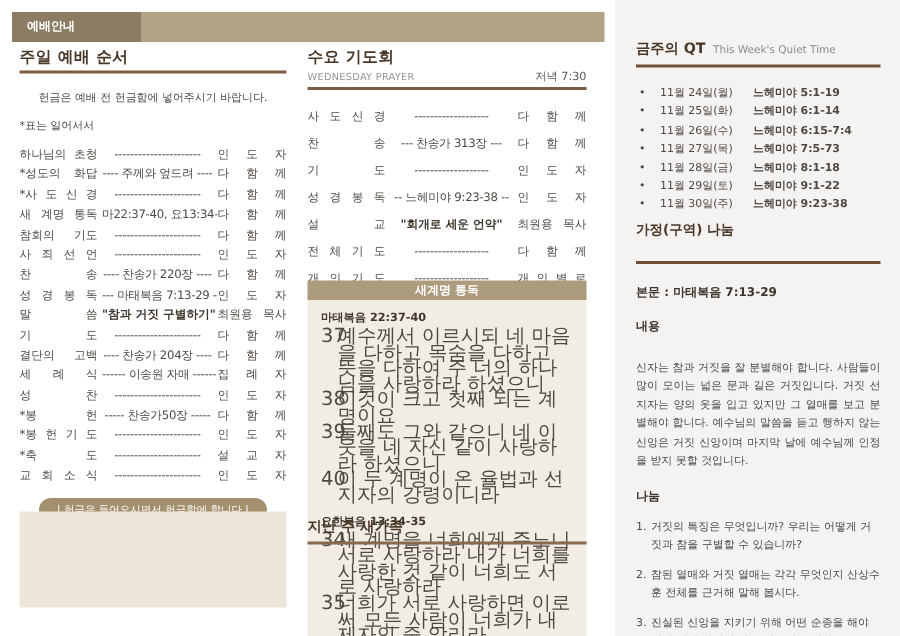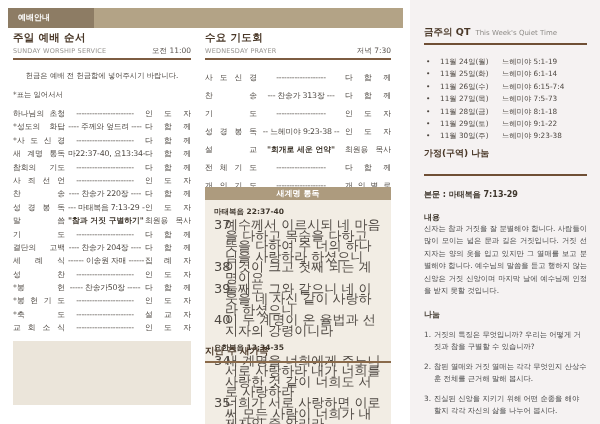--- a/index.html
+++ b/index.html
@@ -62,51 +62,47 @@
   
   .right-panel { position:absolute; left:410px; top:0; width:190px; height:424px; background:#f5f2f2; }
   .qt { position:absolute; left:424px; top:26px; width:163px; }
   .qt-head { display:flex; align-items:baseline; gap:5px; border-bottom:2px solid #6f4f35; padding-bottom:4px; }
   .qt-title { font-size:9.5px; font-weight:bold; color:#4a3828; }
   .qt-sub { font-size:7px; color:#8f8c88; }
   .qt-list { margin-top:12px; }
   .qt-item { display:flex; align-items:baseline; height:12.4px; font-size:7.3px; color:#4e4842; }
   .qt-bullet { width:16px; padding-left:2px; flex:none; }
   .qt-date { width:62px; flex:none; }
-  .qt-passage { flex:1; }
+  .qt-passage { flex:1;font-weight:bold; }
 
   .sharing { position:absolute; left:424px; top:141px; width:163px; }
   .sh-head { border-bottom:2px solid #6f4f35; padding-bottom:14px; }
   .sh-title { font-size:9px; font-weight:bold; color:#4a3828; }
   .sh-passage { margin-top:13px; font-size:8px; font-weight:bold; color:#3e362c; }
   .sh-label { margin-top:12px; font-size:8px; font-weight:bold; color:#3e362c; }
-  .sh-para { margin-top:0; font-size:7.3px; line-height:12.4px; color:#4a4a4a; text-align:justify; }
+  .sh-para { margin-top:16px; font-size:7.3px; line-height:12.4px; color:#4a4a4a; text-align:justify; }
   .q-item { display:flex; margin-top:9px; font-size:7.3px; line-height:11.5px; color:#4a4a4a; }
   .q-num { width:10px; flex:none; }
   .q-text { flex:1; }
 </style>
 </head>
 <body>
 
 <div class="page">
 
   <div class="right-panel"></div>
 
   <div class="topbar">
     <div class="topbar-dark">예배안내</div>
     <div class="topbar-light"></div>
   </div>
 
   <div class="col-sunday">
     <div class="sec-head">
       <div class="k-title">주일 예배 순서</div>
-      <div class="sub-row">
-        <span class="eng">SUNDAY WORSHIP SERVICE</span>
-        <span class="time">오전 11:00</span>
-      </div>
     </div>
     <div class="notice">헌금은 예배 전 헌금함에 넣어주시기 바랍니다.</div>
     <div class="stand">*표는 일어서서</div>
     <div class="orows">
 
         <div class="orow">
           <span class="olabel">하나님의 초청</span>
           <span class="omid">----------------------</span>
           <span class="orole">인 도 자</span>
         </div>

